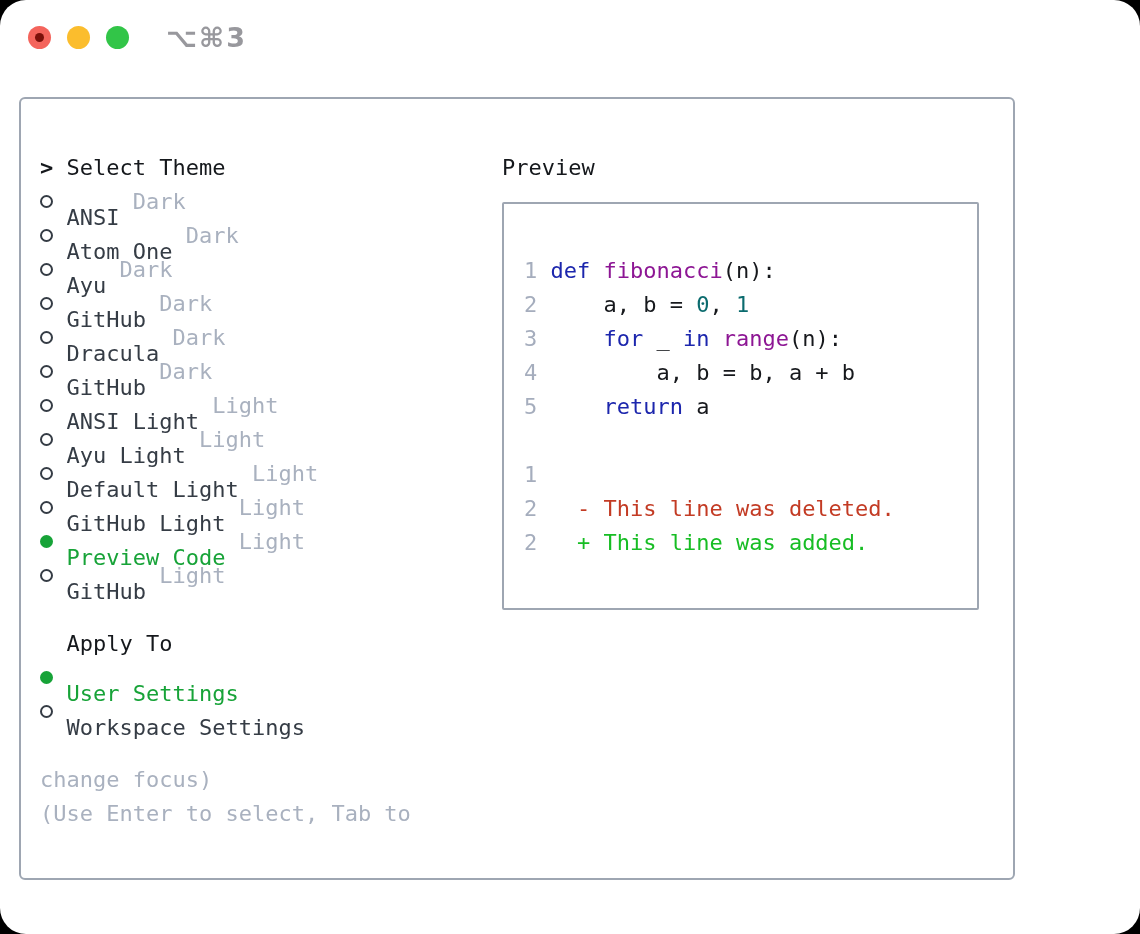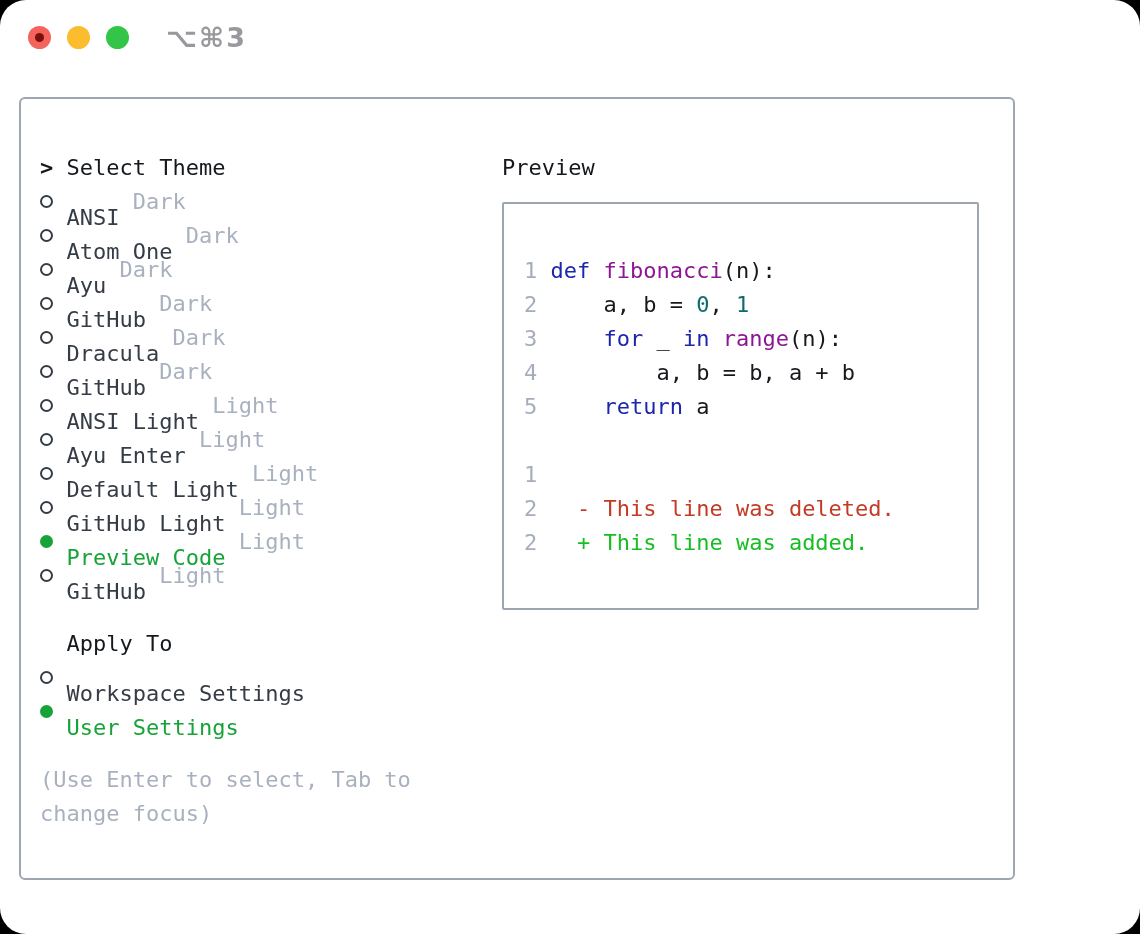--- a/index.html
+++ b/index.html
@@ -103,39 +103,39 @@
         <span class="hdr">Select Theme</span>
       </div>
       <div id="theme-list">
           <div class="line item"><span class="mcol"><span class="radio"></span></span><span class="name">ANSI</span><span class="tag">Dark</span></div>
           <div class="line item"><span class="mcol"><span class="radio"></span></span><span class="name">Atom One</span><span class="tag">Dark</span></div>
           <div class="line item"><span class="mcol"><span class="radio"></span></span><span class="name">Ayu</span><span class="tag">Dark</span></div>
           <div class="line item"><span class="mcol"><span class="radio"></span></span><span class="name">GitHub</span><span class="tag">Dark</span></div>
           <div class="line item"><span class="mcol"><span class="radio"></span></span><span class="name">Dracula</span><span class="tag">Dark</span></div>
           <div class="line item"><span class="mcol"><span class="radio"></span></span><span class="name">GitHub</span><span class="tag">Dark</span></div>
           <div class="line item"><span class="mcol"><span class="radio"></span></span><span class="name">ANSI Light</span><span class="tag">Light</span></div>
-          <div class="line item"><span class="mcol"><span class="radio"></span></span><span class="name">Ayu Enter</span><span class="tag">Light</span></div>
+          <div class="line item"><span class="mcol"><span class="radio"></span></span><span class="name">Ayu Light</span><span class="tag">Light</span></div>
           <div class="line item"><span class="mcol"><span class="radio"></span></span><span class="name">Default Light</span><span class="tag">Light</span></div>
           <div class="line item"><span class="mcol"><span class="radio"></span></span><span class="name">GitHub Light</span><span class="tag">Light</span></div>
           <div class="line item selected"><span class="mcol"><span class="radio"></span></span><span class="name">Preview Code</span><span class="tag">Light</span></div>
           <div class="line item"><span class="mcol"><span class="radio"></span></span><span class="name">GitHub</span><span class="tag">Light</span></div>
         </div>
       <div class="line"></div>
       <div class="line">
         <span class="mcol"></span>
         <span class="apply-hdr">Apply To</span>
       </div>
       <div id="apply-list">
+          <div class="line item selected"><span class="mcol"><span class="radio"></span></span><span class="name">User Settings</span></div>
           <div class="line item"><span class="mcol"><span class="radio"></span></span><span class="name">Workspace Settings</span></div>
-          <div class="line item selected"><span class="mcol"><span class="radio"></span></span><span class="name">User Settings</span></div>
         </div>
       <div class="line"></div>
       <div class="hint">
+        <div class="line">change focus)</div>
         <div class="line">(Use Enter to select, Tab to</div>
-        <div class="line">change focus)</div>
       </div>
     </div>
 
     <div class="right-col">
       <div class="line preview-hdr">Preview</div>
       <div class="preview-box">
         <div id="code-block">
             <div class="line code"><span class="ln">1</span><span class="seg kwd">def</span><span class="seg pln"> </span><span class="seg typ">fibonacci</span><span class="seg pln">(n):</span></div>
             <div class="line code"><span class="ln">2</span><span class="seg pln">    a, b = </span><span class="seg lit">0</span><span class="seg pln">, </span><span class="seg lit">1</span></div>
             <div class="line code"><span class="ln">3</span><span class="seg pln">    </span><span class="seg kwd">for</span><span class="seg pln"> _ </span><span class="seg kwd">in</span><span class="seg pln"> </span><span class="seg typ">range</span><span class="seg pln">(n):</span></div>

